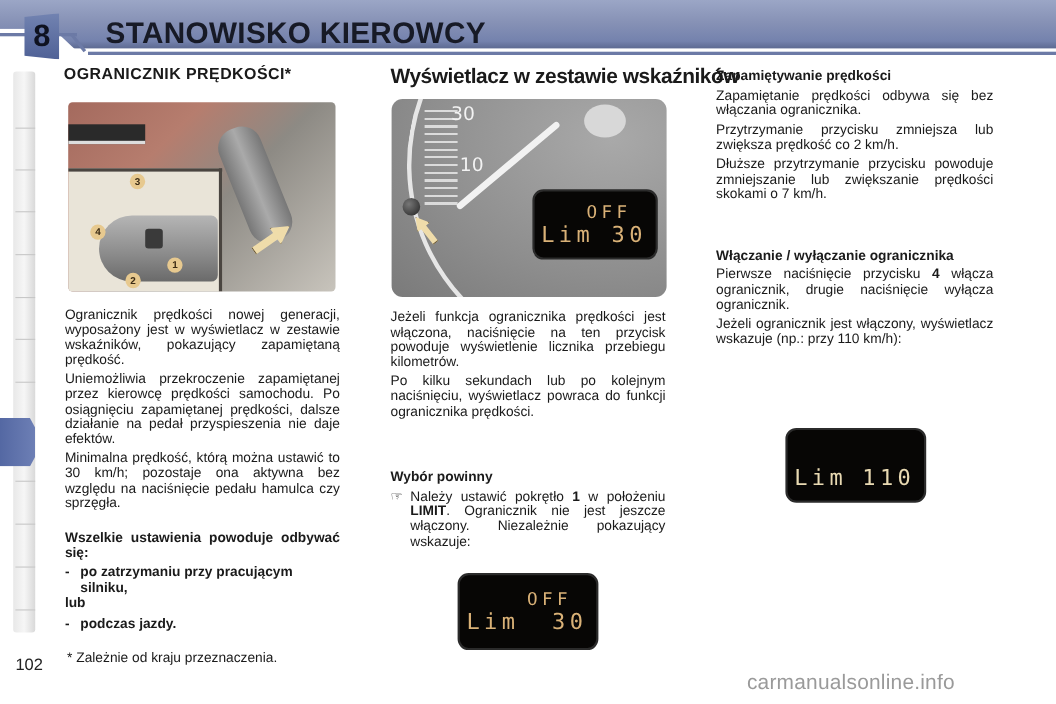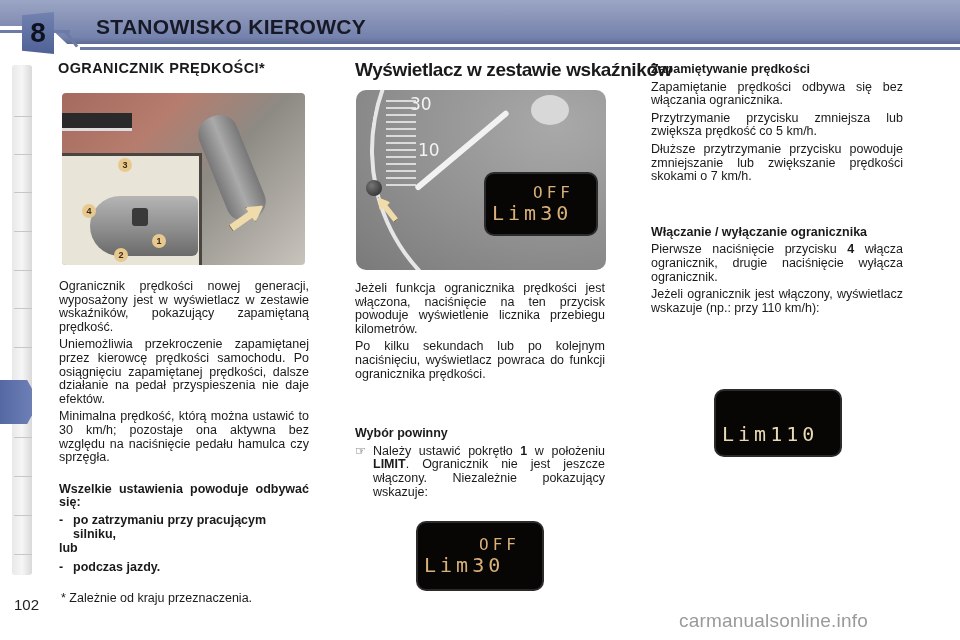--- a/index.html
+++ b/index.html
@@ -24,21 +24,21 @@
     border-top: 3px solid #6c7aa6; transform-origin: 0 0; transform: rotate(52deg);
   }
   .chapter-tab {
     position: absolute; left: 22px; top: 12px; width: 32px; height: 42px;
     background: linear-gradient(to bottom, #7283b1, #4f6196);
     clip-path: polygon(0 8%, 100% 0, 100% 100%, 0 92%);
     display: flex; align-items: center; justify-content: center;
   }
   .chapter-num { font-weight: bold; font-size: 28px; color: #0e1220; line-height: 1; }
   .chapter-title {
-    position: absolute; left: 96px; top: 15px; font-weight: bold; font-size: 21px; color: #171a26;
+    position: absolute; left: 96px; top: 15px; font-weight: bold; font-size: 27px; color: #171a26;
     letter-spacing: 0.3px;
   }
 
   
   .side-rail {
     position: absolute; left: 12px; top: 65px; width: 20px; height: 510px;
     background: linear-gradient(to right, #e8e8e8, #f6f6f6 50%, #d9d9d9);
     border-radius: 3px;
   }
   .side-notch { position: absolute; left: 14px; width: 18px; height: 1px; background: #c7c7c7; }
@@ -129,21 +129,21 @@
 
   
   .lcd {
     position: absolute; background: #070605; border-radius: 10px;
     border: 2px solid #2b2b2b;
     font-family: "DejaVu Sans Mono", monospace; color: #d9b177;
     display: flex; flex-direction: column; align-items: flex-end; justify-content: center;
     padding-right: 8px; letter-spacing: 4px;
   }
   .lcd .line1 { font-size: 16px; line-height: 18px; margin-right: 14px; }
-  .lcd .line2 { font-size: 20px; line-height: 22px; width: 100%; display: flex; padding-left: 6px; }
+  .lcd .line2 { font-size: 20px; line-height: 22px; width: 100%; display: flex; justify-content: space-between; padding-left: 6px; }
   #lcd-gauge { left: 484px; top: 172px; width: 114px; height: 64px; }
   #lcd-off { left: 416px; top: 521px; width: 128px; height: 70px; }
   #lcd-110 { left: 714px; top: 389px; width: 128px; height: 68px; justify-content: flex-end; padding-bottom: 10px; }
   #lcd-110 .line2 { color: #e8d9b2; }
 
   .page-number { position: absolute; left: 14px; top: 596px; font-size: 15px; color: #222; }
   .watermark { position: absolute; left: 679px; top: 610px; font-size: 19px; color: #9a9a9a; letter-spacing: 0.2px; }
 </style>
 </head>
 <body>
@@ -246,21 +246,21 @@
   <span class="line1">OFF</span>
   <span class="line2">
     <span>Lim</span>
     <span>30</span>
   </span>
 </div>
 
 <div class="col" id="col3">
   <div class="sub-title">Zapamiętywanie prędkości</div>
   <p>Zapamiętanie prędkości odbywa się bez włączania ogranicznika.</p>
-  <p>Przytrzymanie przycisku zmniejsza lub zwiększa prędkość co 5 km/h.</p>
+  <p>Przytrzymanie przycisku zmniejsza lub zwiększa prędkość co 2 km/h.</p>
   <p>Dłuższe przytrzymanie przycisku powoduje zmniejszanie lub zwiększanie prędkości skokami o 7 km/h.</p>
   <div style="height:38px"></div>
   <div class="sub-title">Włączanie / wyłączanie ogranicznika</div>
   <p><span>Pierwsze naciśnięcie przycisku </span><b>4</b><span> włącza ogranicznik, drugie naciśnięcie wyłącza ogranicznik.</span></p>
   <p>Jeżeli ogranicznik jest włączony, wyświetlacz wskazuje (np.: przy 110 km/h):</p>
 </div>
 
 <div class="lcd" id="lcd-110">
   <span class="line2">
     <span>Lim</span>

